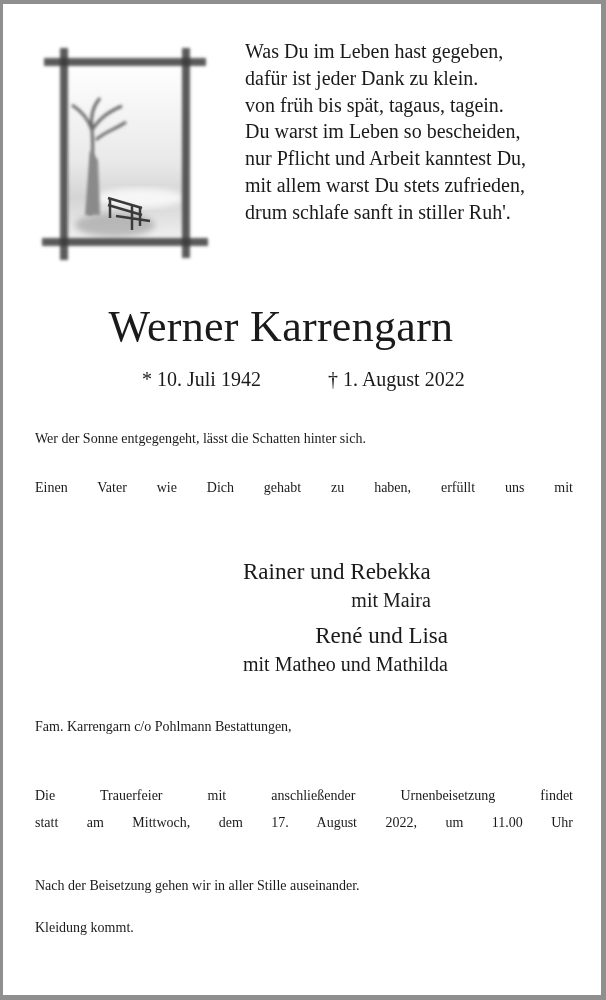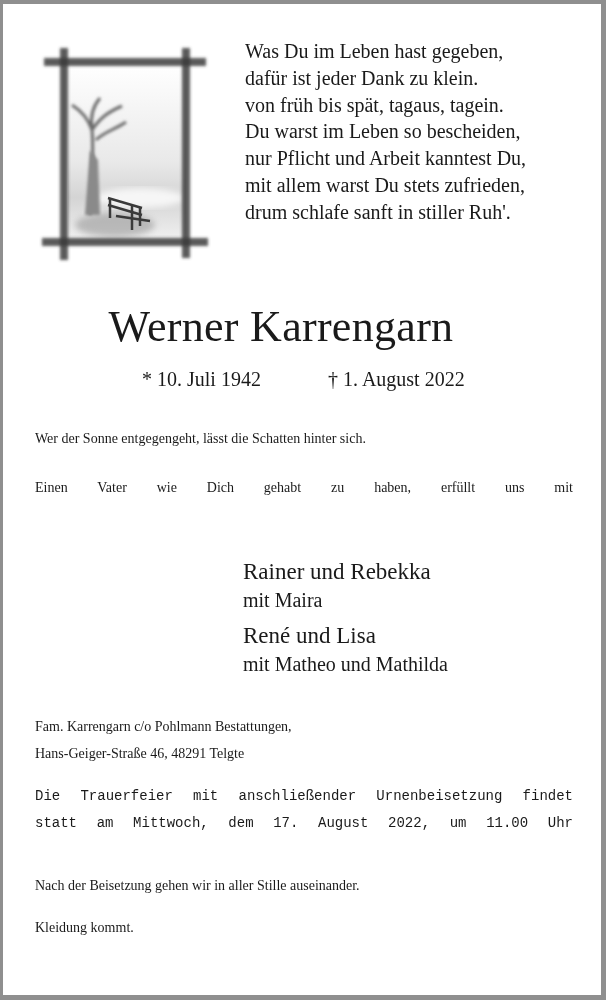--- a/index.html
+++ b/index.html
@@ -32,21 +32,21 @@
   }
   .dates .birth { position: absolute; left: 142px; }
   .dates .death { position: absolute; left: 328px; }
   .para {
     position: absolute; left: 35px; width: 538px; font-size: 14px; line-height: 26.5px;
     text-align: justify;
   }
   .para .ln { display: block; }
   .para .just { text-align: justify; text-align-last: justify; }
   .family {
-    position: absolute; left: 243px; font-size: 20px; white-space: nowrap;
+    position: absolute; left: 243px; font-size: 20px; white-space: nowrap; text-align: right;
   }
   .family .names { font-size: 23px; line-height: 30px; }
   .family .kids { font-size: 20px; line-height: 26px; }
 </style>
 </head>
 <body>
 
 <div class="frame"></div>
 
 <div class="illustration">
@@ -117,24 +117,23 @@
   <div class="names">Rainer und Rebekka</div>
   <div class="kids">mit Maira</div>
 </div>
 <div class="family" style="top:621px;">
   <div class="names">René und Lisa</div>
   <div class="kids">mit Matheo und Mathilda</div>
 </div>
 
 <div class="para" style="top:714px;">
   <span class="ln">Fam. Karrengarn c/o Pohlmann Bestattungen,</span>
-  <span class="ln">Hans-Geiger-Straße 46, 48291 Telgte</span>
 </div>
 
-<div class="para" style="top:783px;font-family:Liberation Mono, monospace;">
+<div class="para" style="top:783px;">
   <span class="ln just">Die Trauerfeier mit anschließender Urnenbeisetzung findet</span>
   <span class="ln just">statt am Mittwoch, dem 17. August 2022, um 11.00 Uhr</span>
 </div>
 
 <div class="para" style="top:873px;">Nach der Beisetzung gehen wir in aller Stille auseinander.</div>
 
 <div class="para" style="top:915px;">
   <span class="ln">Kleidung kommt.</span>
 </div>
 

